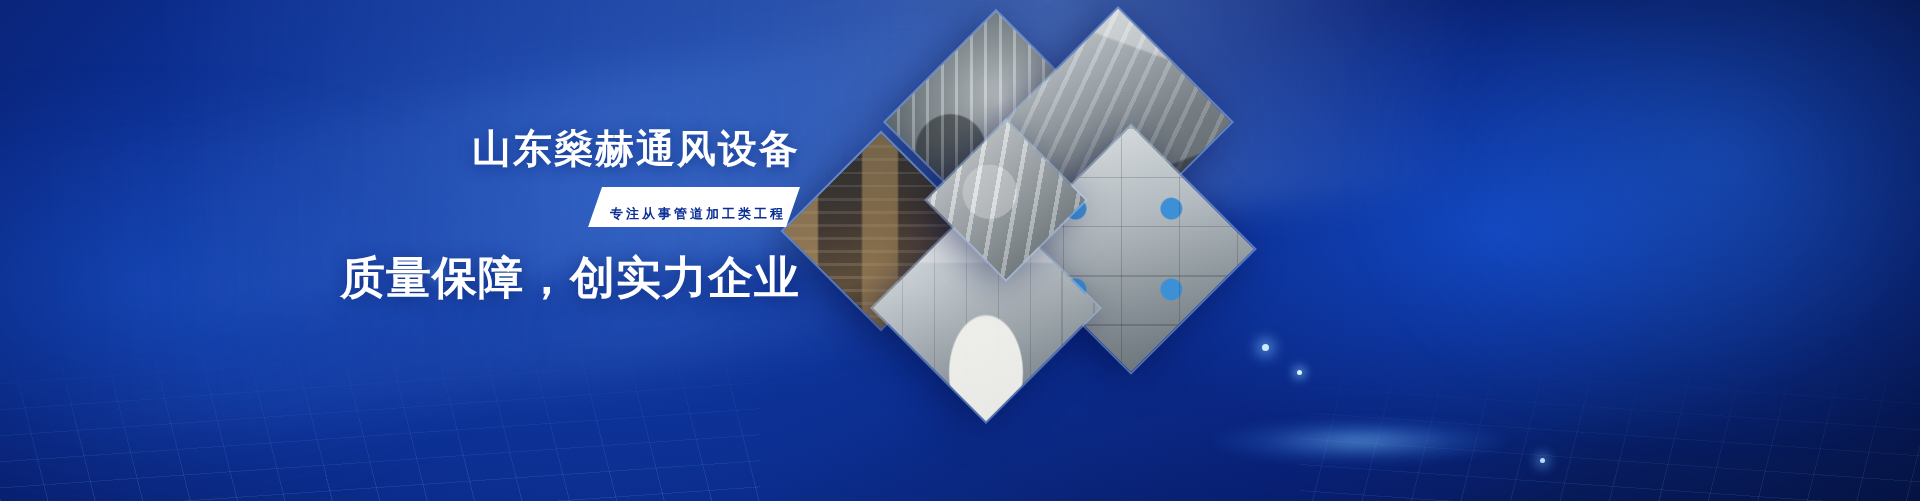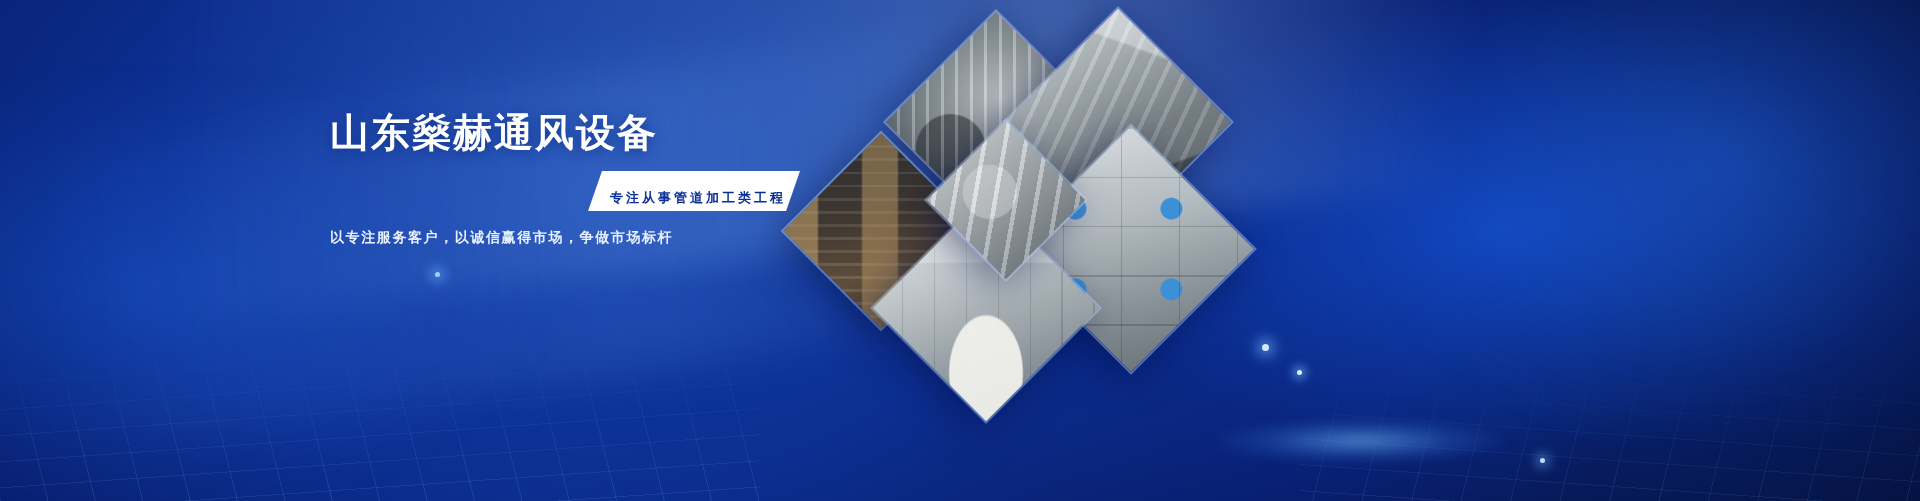--- a/index.html
+++ b/index.html
@@ -70,23 +70,23 @@
       repeating-linear-gradient(104deg, rgba(120,180,255,0.12) 0 1px, rgba(0,0,0,0) 1px 48px),
       repeating-linear-gradient(184deg, rgba(120,180,255,0.10) 0 1px, rgba(0,0,0,0) 1px 26px);
     -webkit-mask-image: linear-gradient(to top, rgba(0,0,0,1) 0%, rgba(0,0,0,0) 95%);
     mask-image: linear-gradient(to top, rgba(0,0,0,1) 0%, rgba(0,0,0,0) 95%);
     pointer-events:none;
   }
 
   
   .copy {
     position: absolute;
-    left: 330px; top: 112px;
+    left: 330px; top: 128px;
     width: 470px;
-    text-align: left;
+    text-align: right;
     z-index: 6;
   }
   .title {
     color: #ffffff;
     font-size: 39px;
     font-weight: 700;
     letter-spacing: 2px;
     line-height: 1.1;
     margin: 0;
     text-shadow: 0 2px 14px rgba(0,30,110,0.55);
@@ -242,21 +242,21 @@
   <div class="sweep2"></div>
 
   <div class="grid"></div>
   <div class="grid-r"></div>
 
   <div class="copy">
     <h1 class="title">山东燊赫通风设备</h1>
     <div class="badge-wrap">
       <div class="badge">专注从事管道加工类工程</div>
     </div>
-    <p class="tagline">以专注服务客户，以诚信赢得市场，争做市场标杆</p>
+    <h2 class="headline">质量保障，创实力企业</h2>
   </div>
 
   <div class="cluster">
     <div class="dia" style="left:118px; top:8px; width:156px; height:156px;">
       <div class="inner ph-duct"></div>
     </div>
     <div class="dia" style="left:238px; top:6px; width:160px; height:160px;">
       <div class="inner ph-hood"></div>
     </div>
     <div class="dia" style="left:244px; top:126px; width:174px; height:174px;">

